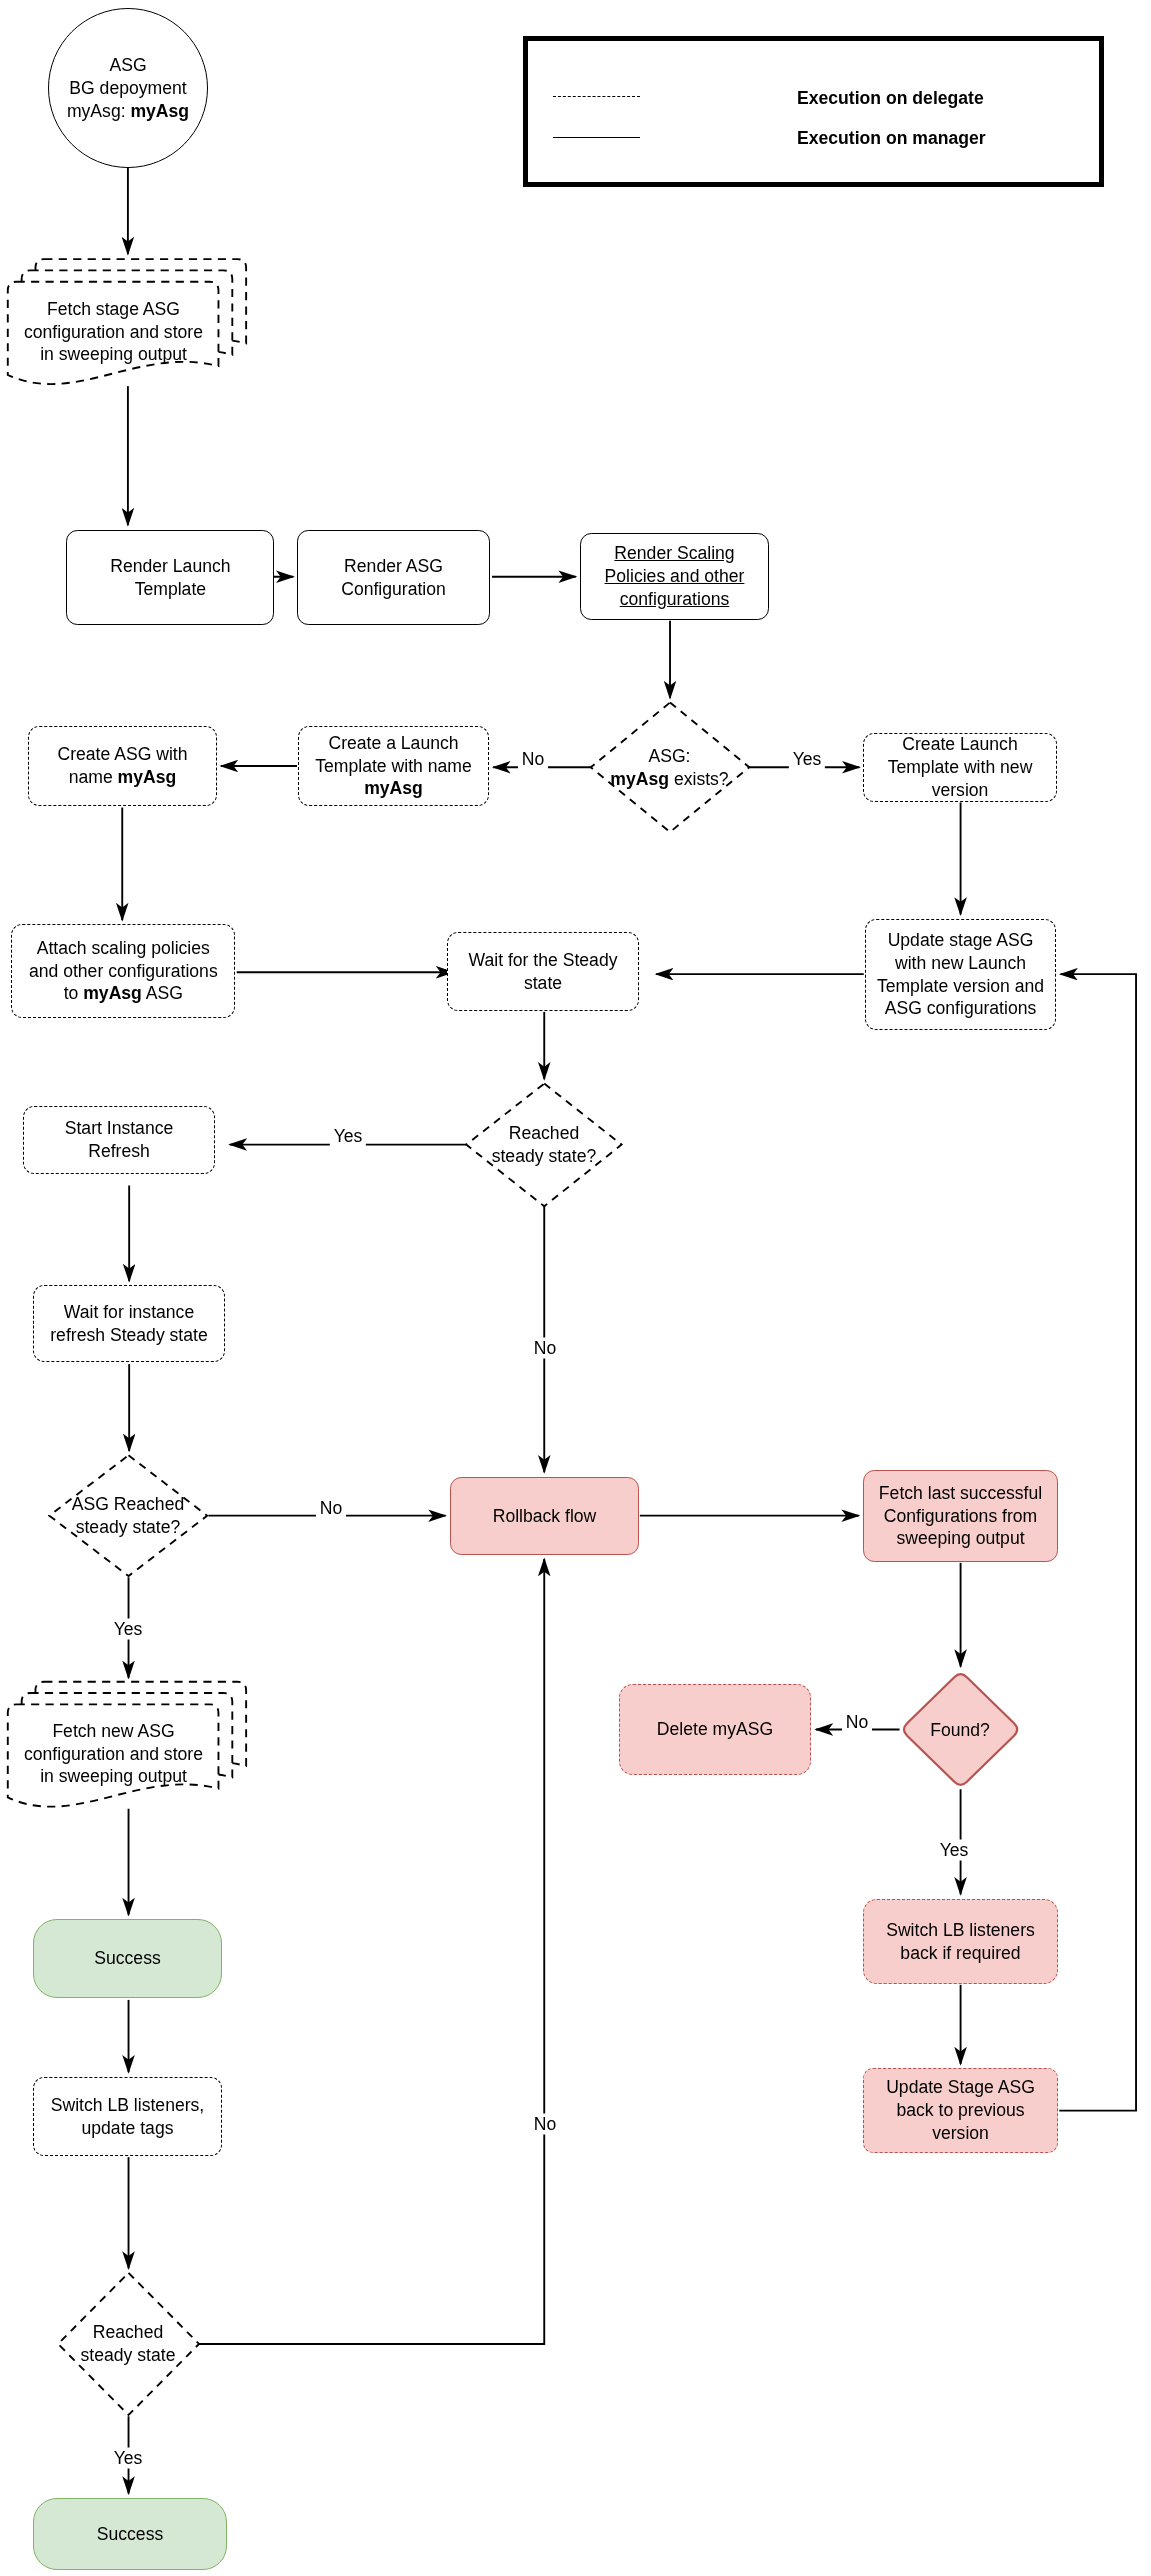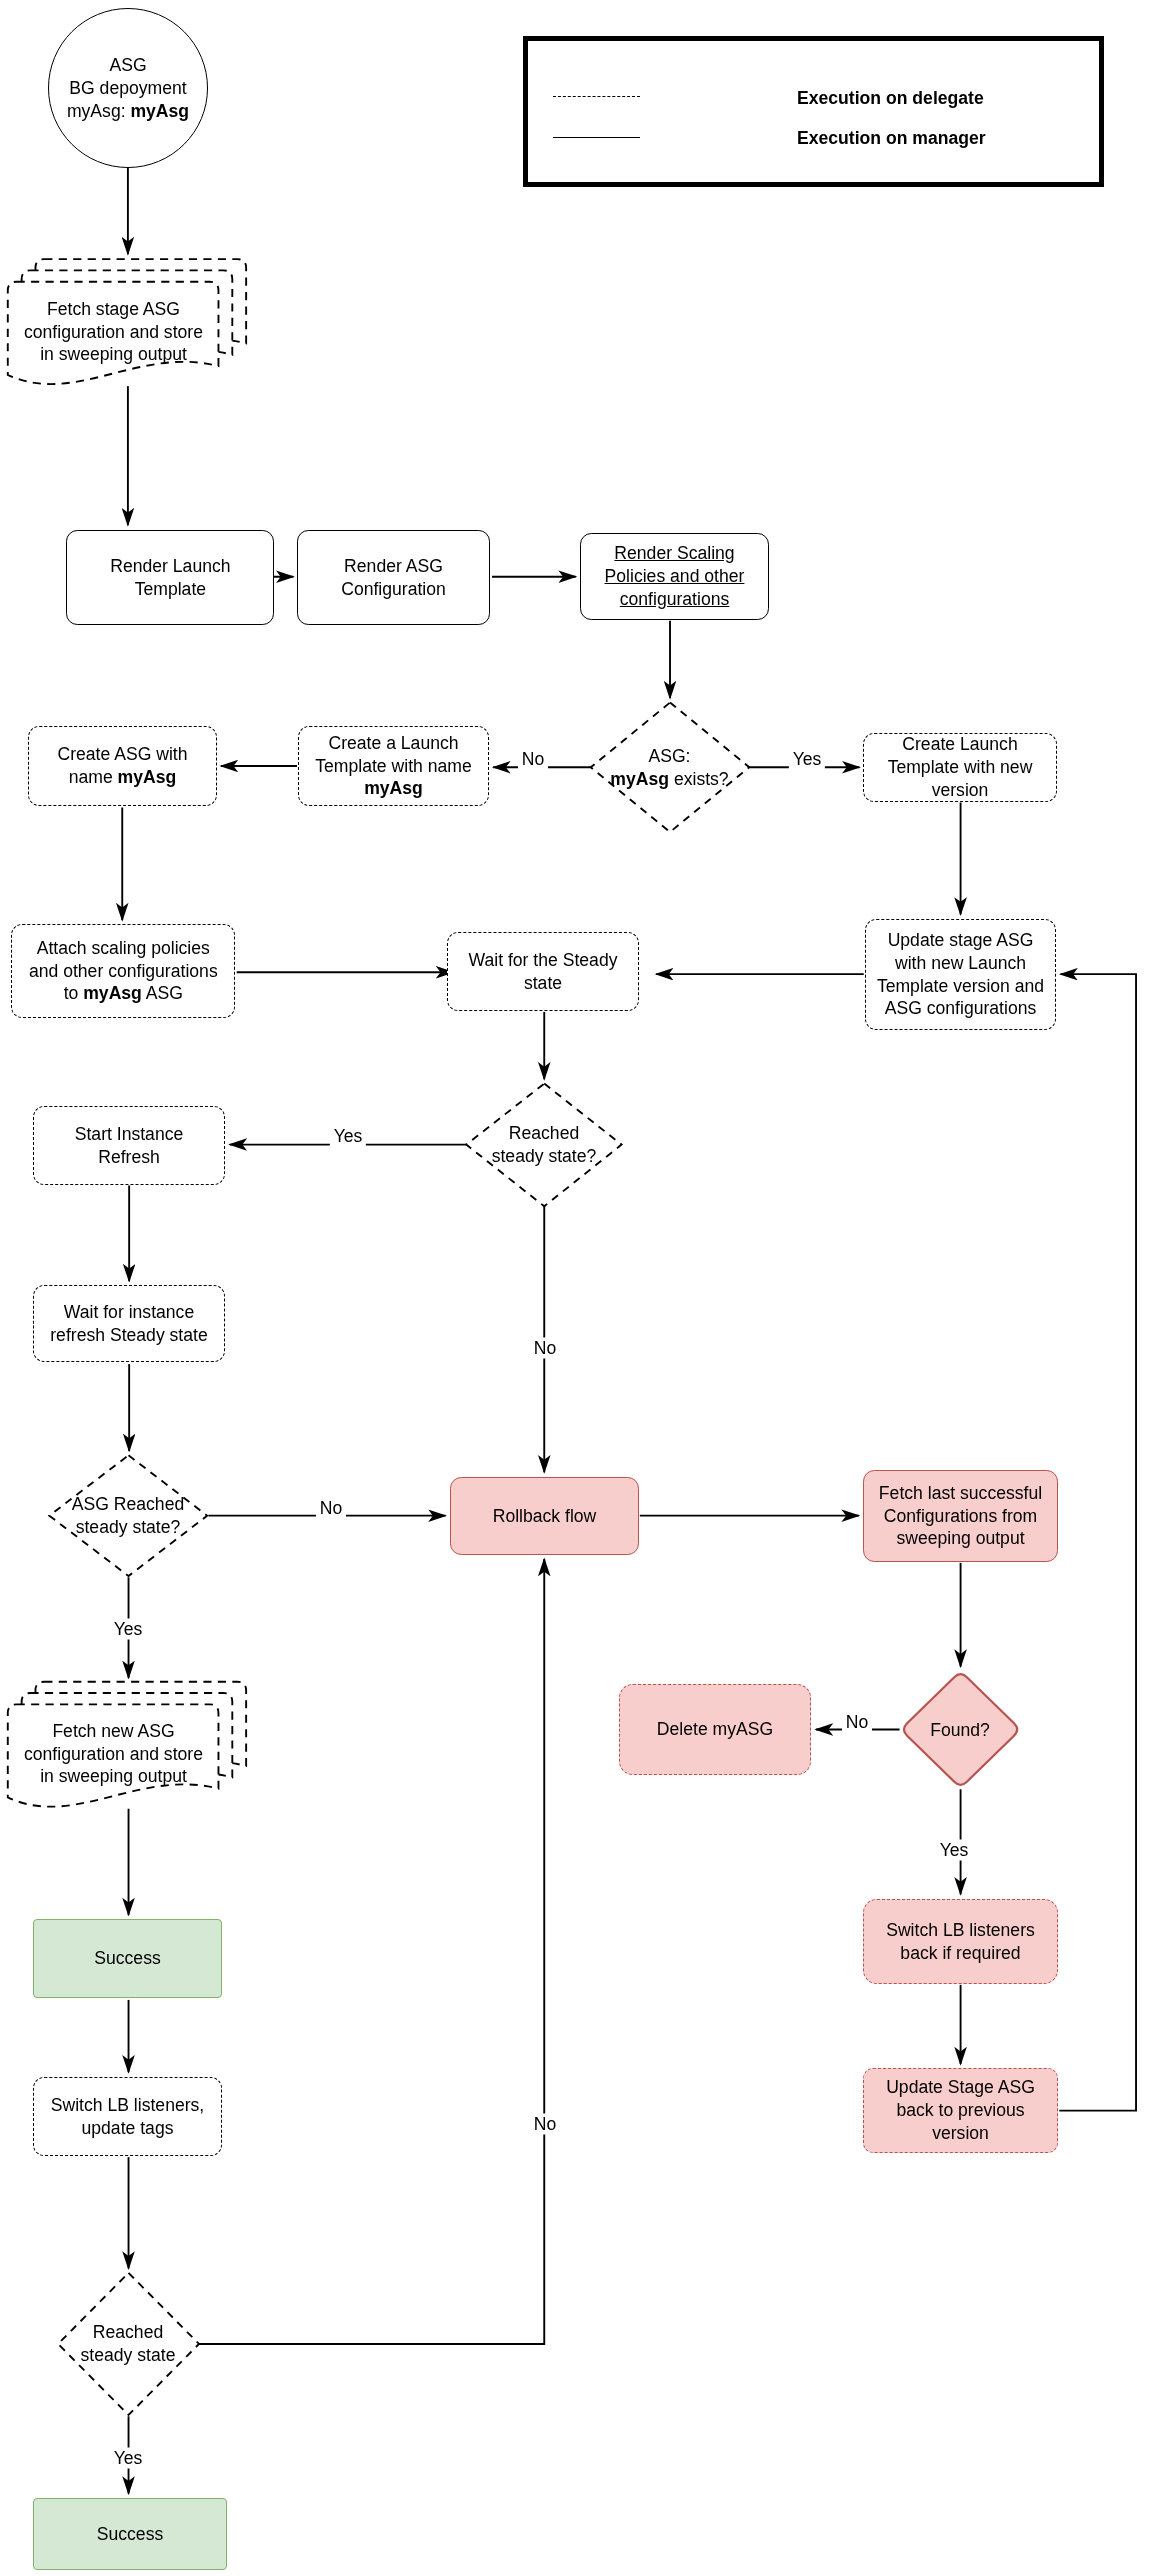--- a/index.html
+++ b/index.html
@@ -10,21 +10,21 @@
   svg.wires{position:absolute;left:0;top:0;}
   .node{
     position:absolute;display:flex;align-items:center;justify-content:center;
     text-align:center;font-size:17.6px;line-height:1.3;box-sizing:border-box;
     padding:3.8px 8.8px;background:#fff;
   }
   .solidbox{border:1.9px solid #000;border-radius:11.3px;}
   .dashbox{border:1.9px dashed #000;border-radius:11.3px;}
   .pinkbox{background:#f8cecc;border:1.9px solid #b85450;border-radius:11.3px;}
   .pinkdash{background:#f8cecc;border:1.9px dashed #b85450;border-radius:14px;}
-  .greenbox{background:#d5e8d4;border:1.9px solid #82b366;border-radius:4px;}
+  .greenbox{background:#d5e8d4;border:1.9px solid #82b366;border-radius:24px;}
   .circle{border:1.9px solid #000;border-radius:50%;}
   .naked{background:transparent;border:none;padding:0;}
   .edge-label{
     position:absolute;transform:translate(-50%,-50%);background:#fff;
     font-size:17.6px;padding:0 3.8px;white-space:nowrap;
   }
   .legend{
     position:absolute;left:523px;top:36px;width:581px;height:151px;
     border:5px solid #000;box-sizing:border-box;background:#fff;
   }
@@ -162,21 +162,21 @@
     <span>Wait for the Steady state</span>
   </div>
   <div class="node dashbox" style="left:865px;top:919px;width:191px;height:111px;">
     <span>Update stage ASG with new Launch Template version and ASG configurations</span>
   </div>
 
   <div class="node naked" style="left:481px;top:1107px;width:126px;height:75px;">
     <span>Reached steady state?</span>
   </div>
 
-  <div class="node dashbox" style="left:33px;top:1106px;width:192px;height:79px;">
+  <div class="node dashbox" style="left:23px;top:1106px;width:192px;height:68px;">
     <span>Start Instance Refresh</span>
   </div>
   <div class="node dashbox" style="left:33px;top:1285px;width:192px;height:77px;">
     <span>Wait for instance refresh Steady state</span>
   </div>
 
   <div class="node naked" style="left:59px;top:1478px;width:138px;height:75px;">
     <span>ASG Reached steady state?</span>
   </div>
 

